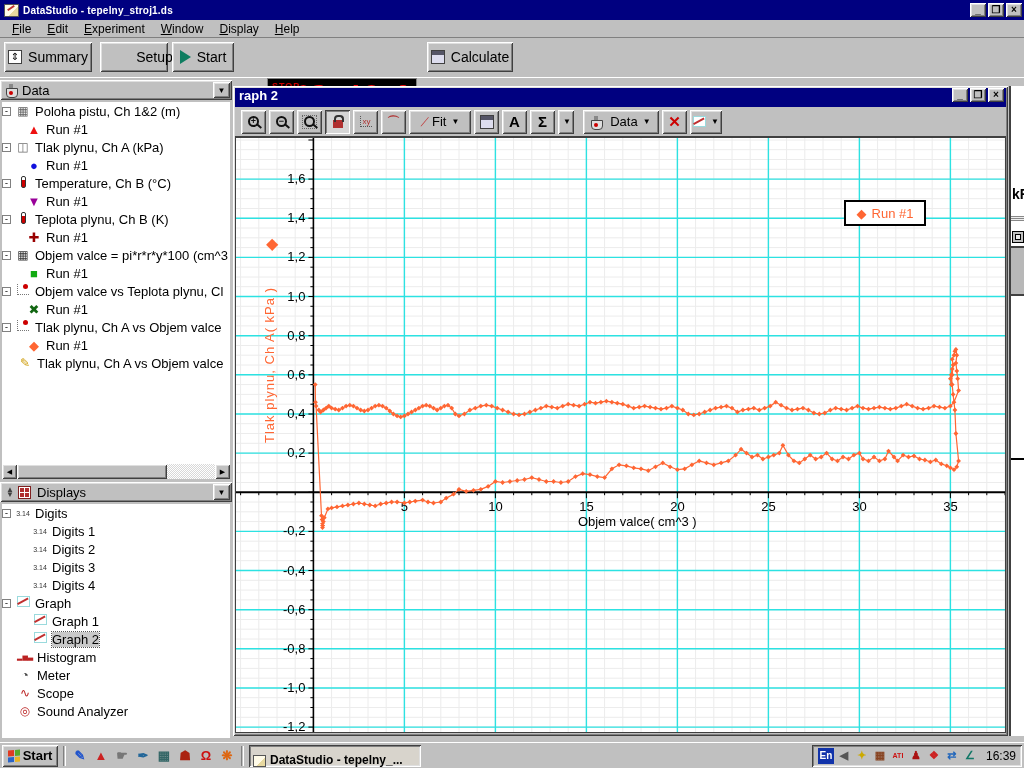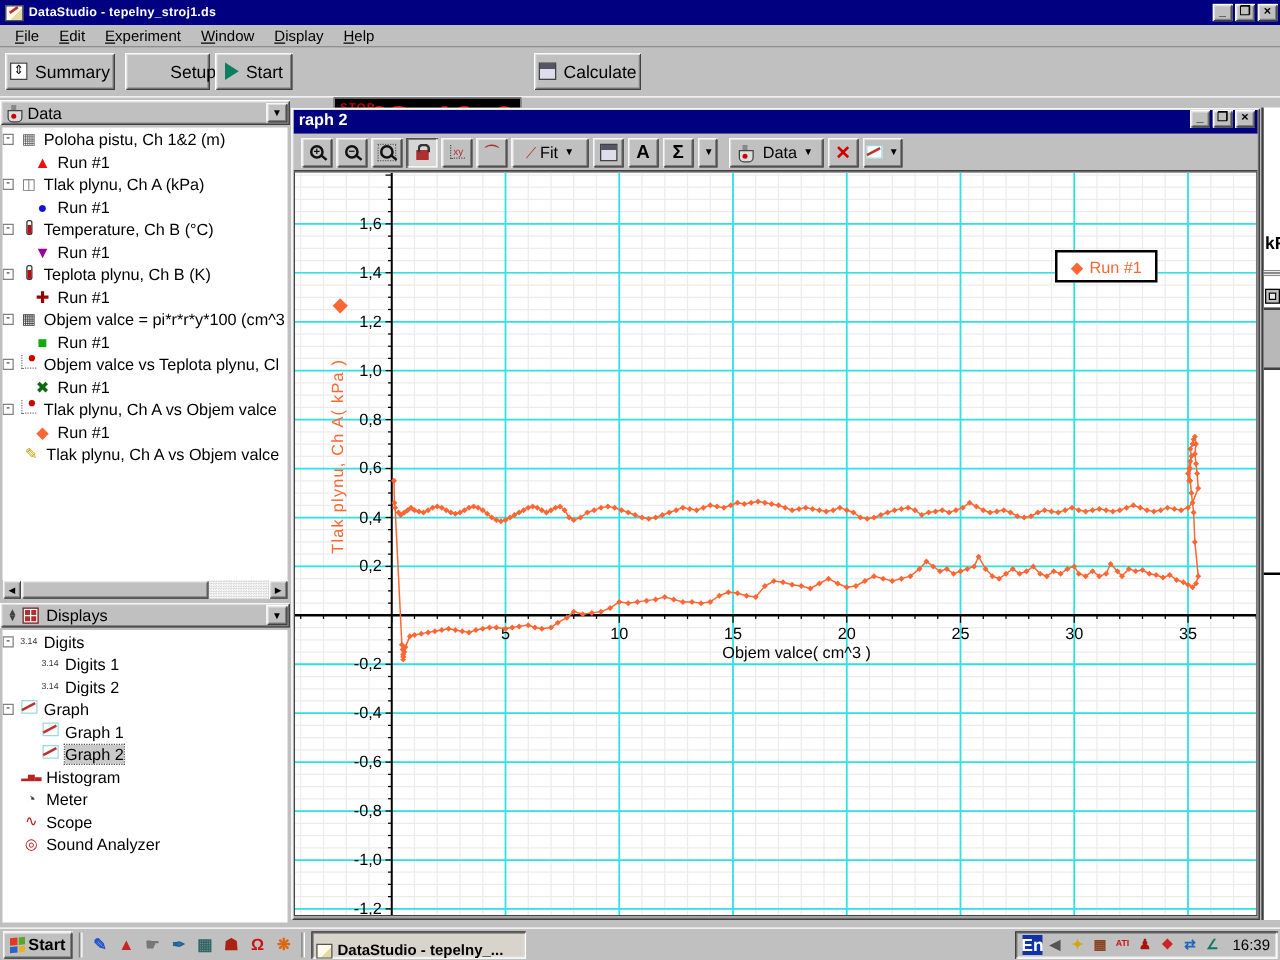--- a/index.html
+++ b/index.html
@@ -270,20 +270,30 @@
       </div>
       <div class="trow">
         <span style="width: 30px; flex: 0 0 auto;"></span>
         <span class="ticon small" style="color: rgb(51, 51, 51);">3.14</span>
         <span class="tlabel">Digits 1</span>
       </div>
       <div class="trow">
         <span style="width: 30px; flex: 0 0 auto;"></span>
         <span class="ticon small" style="color: rgb(51, 51, 51);">3.14</span>
         <span class="tlabel">Digits 2</span>
+      </div>
+      <div class="trow">
+        <span style="width: 30px; flex: 0 0 auto;"></span>
+        <span class="ticon small" style="color: rgb(51, 51, 51);">3.14</span>
+        <span class="tlabel">Digits 3</span>
+      </div>
+      <div class="trow">
+        <span style="width: 30px; flex: 0 0 auto;"></span>
+        <span class="ticon small" style="color: rgb(51, 51, 51);">3.14</span>
+        <span class="tlabel">Digits 4</span>
       </div>
       <div class="trow">
         <span class="expbox">-</span>
         <span class="ticon"><span class="graphico"></span></span>
         <span class="tlabel">Graph</span>
       </div>
       <div class="trow">
         <span style="width: 30px; flex: 0 0 auto;"></span>
         <span class="ticon"><span class="graphico"></span></span>
         <span class="tlabel">Graph 1</span>
@@ -672,21 +682,21 @@
   <span class="qlicon" style="color:#336666;">▦</span>
   <span class="qlicon" style="color:#aa2211;">☗</span>
   <span class="qlicon" style="color:#cc1111;">Ω</span>
   <span class="qlicon" style="color:#dd6611;">❋</span>
   <span class="tb-sep"></span>
   <div id="taskbtn" class="in">
     <span class="appicon"></span>
     <span>DataStudio - tepelny_...</span>
   </div>
   <div id="tray" class="in">
-    <span class="trayicon" style="background:#1133aa;color:#fff;font-size:14px;">En</span>
+    <span class="trayicon" style="background:#1133aa;color:#fff;font-size:10px;">En</span>
     <span class="trayicon" style="color:#555;">◀</span>
     <span class="trayicon" style="color:#ccaa00;">✦</span>
     <span class="trayicon" style="color:#884422;">▦</span>
     <span class="trayicon" style="color:#cc1111;font-size:7px;">ATI</span>
     <span class="trayicon" style="color:#aa1111;">♟</span>
     <span class="trayicon" style="color:#cc2222;">❖</span>
     <span class="trayicon" style="color:#2266bb;">⇄</span>
     <span class="trayicon" style="color:#117766;">∠</span>
     <span id="clock">16:39</span>
   </div>

